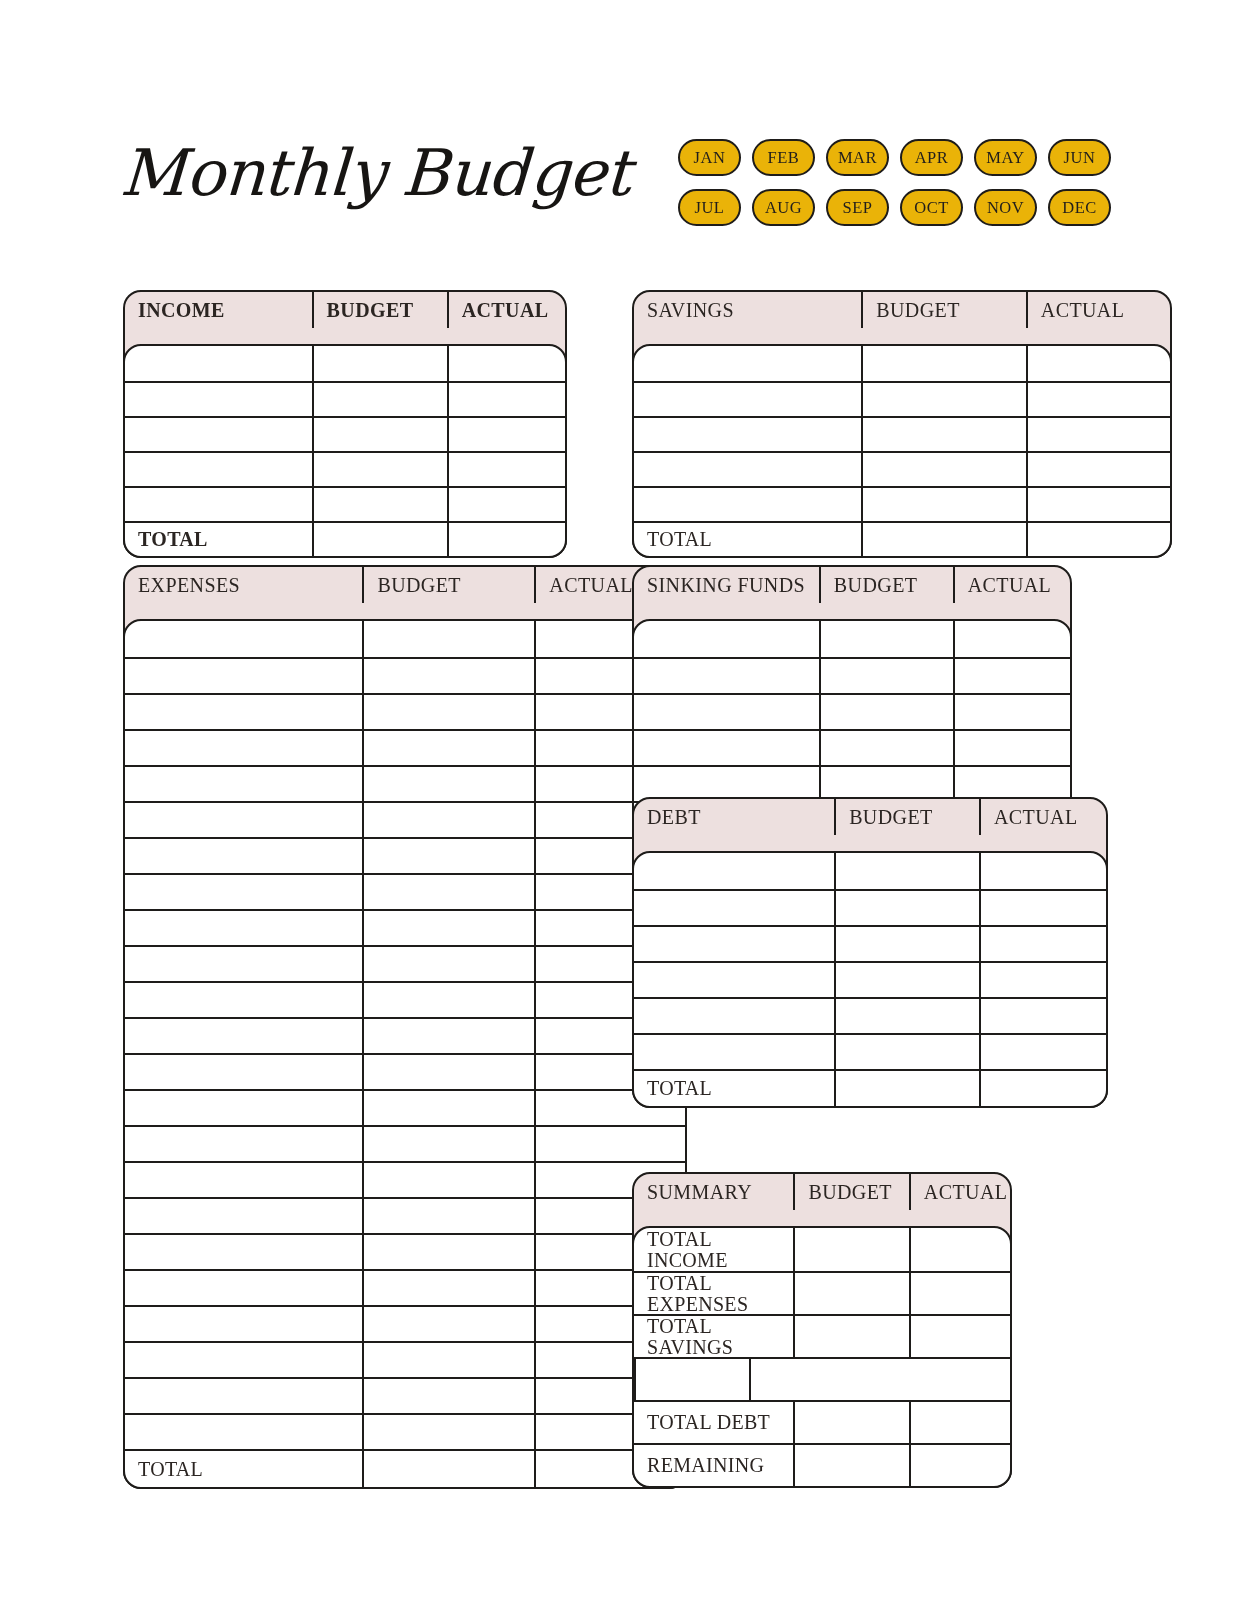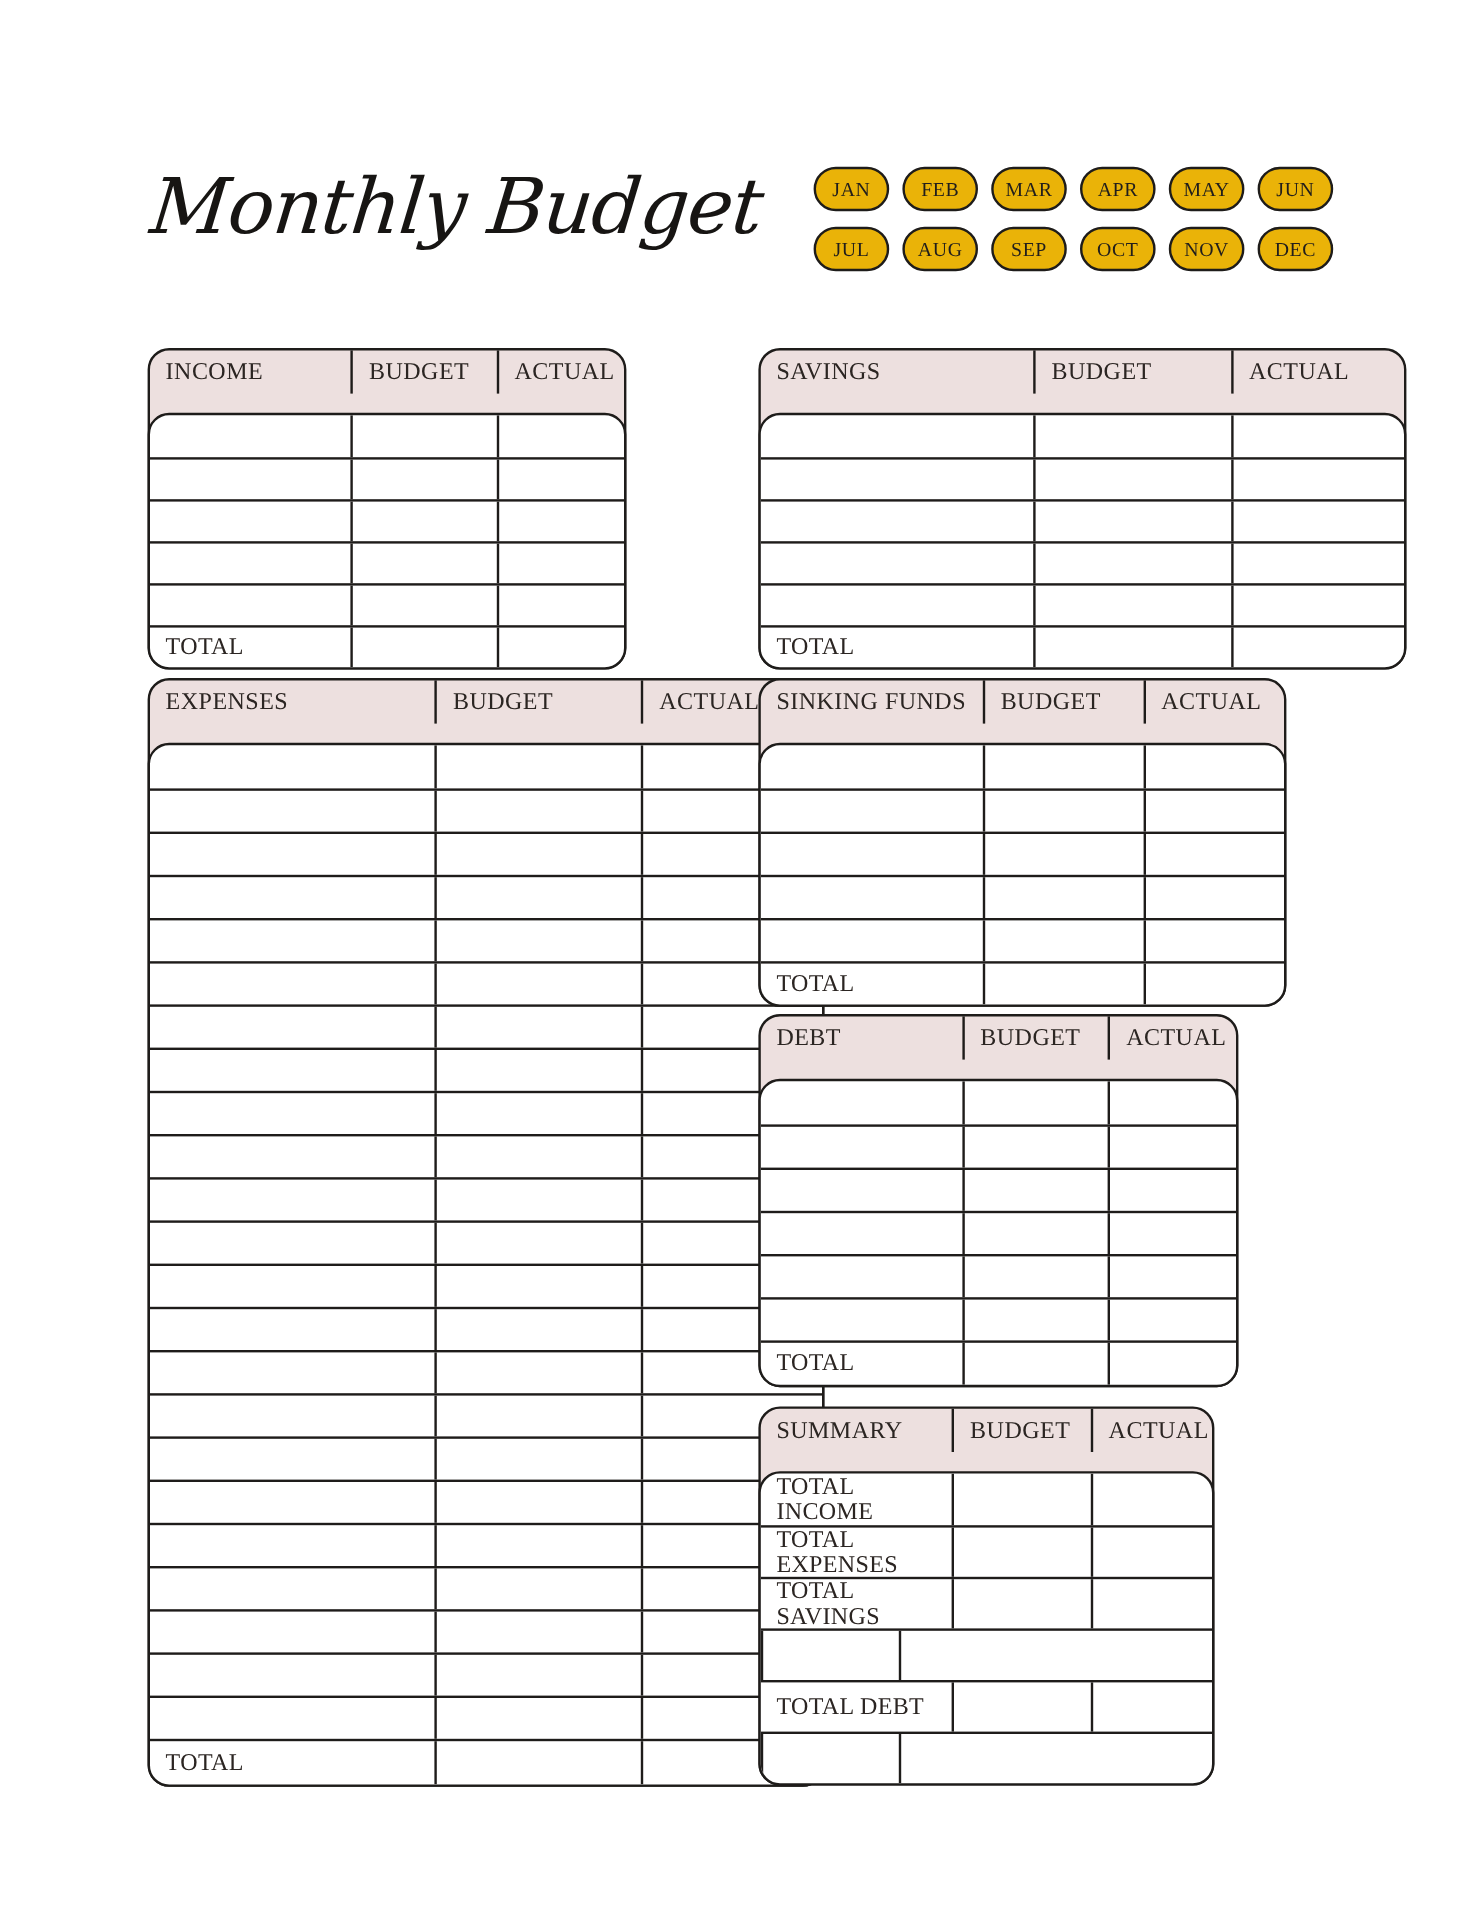--- a/index.html
+++ b/index.html
@@ -81,25 +81,25 @@
   .c3{width:26.9%;border-left:2px solid var(--line);}
   .label-cell{
     display:flex;align-items:center;
     padding-left:13px;padding-right:8px;
     font-size:20px;
     letter-spacing:.3px;
     line-height:1.03;
     color:#2b2522;
   }
   
-  .t-income  {left:123px;top:290px;width:399px;--rh:35px;--th:35px;}
+  .t-income  {left:123px;top:290px;width:444px;font-weight:bold;--rh:35px;--th:35px;}
   .t-savings {left:632px;top:290px;width:540px;--rh:35px;--th:35px;}
   .t-expenses{left:123px;top:565px;width:564px;--rh:36px;--th:38px;}
   .t-sinking {left:632px;top:565px;width:440px;--rh:36px;--th:36px;}
-  .t-debt    {left:632px;top:845px;width:400px;--rh:36px;--th:37px;}
+  .t-debt    {left:632px;top:797px;width:476px;--rh:36px;--th:37px;}
   .t-summary {left:632px;top:1172px;width:380px;--rh:43px;}
 </style>
 </head>
 <body>
 
 <div class="page">
 
   <div class="title">Monthly Budget</div>
 
   <div class="months">
@@ -448,20 +448,21 @@
         <div class="row">
           <div class="c2"></div>
           <div class="c3"></div>
         </div>
         <div class="row">
           <div class="label-cell c1">TOTAL DEBT</div>
           <div class="c2"></div>
           <div class="c3"></div>
         </div>
         <div class="row">
+          <div class="label-cell c1">REMAINING</div>
           <div class="c2"></div>
           <div class="c3"></div>
         </div>
       </div>
     </div>
   </div>
 
 </div>
 
 </body></html>

